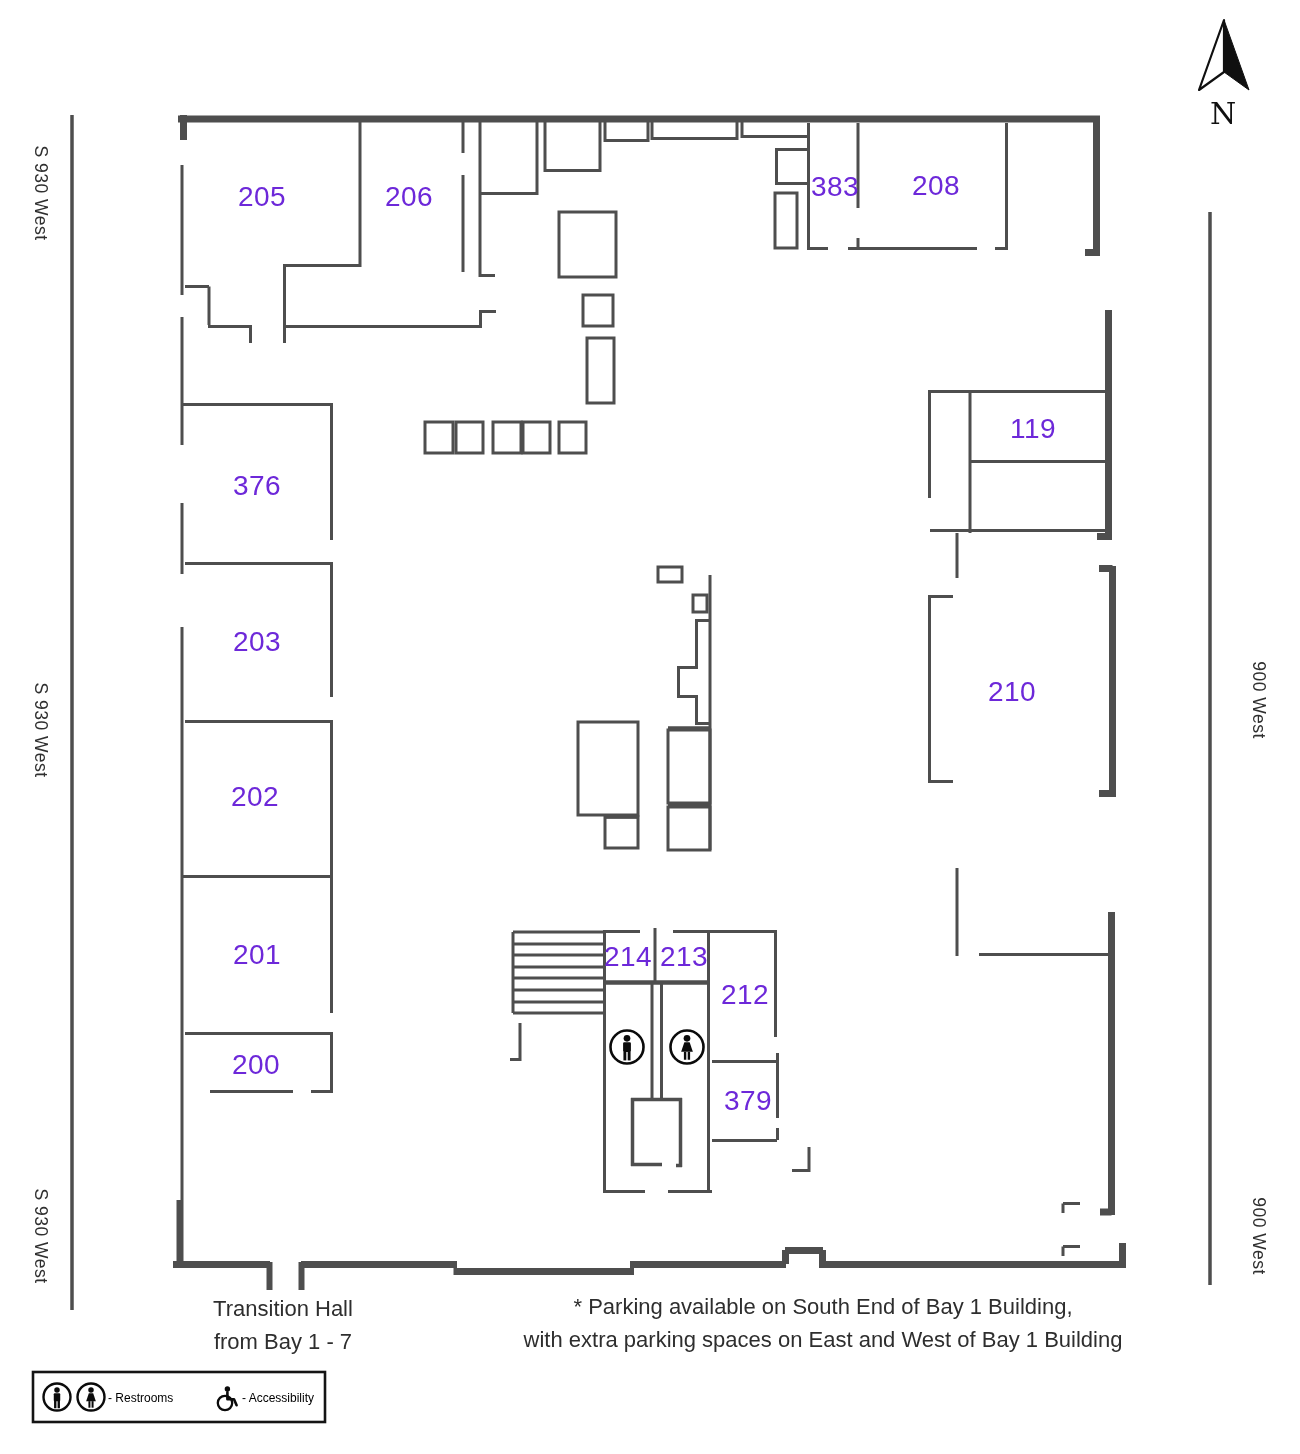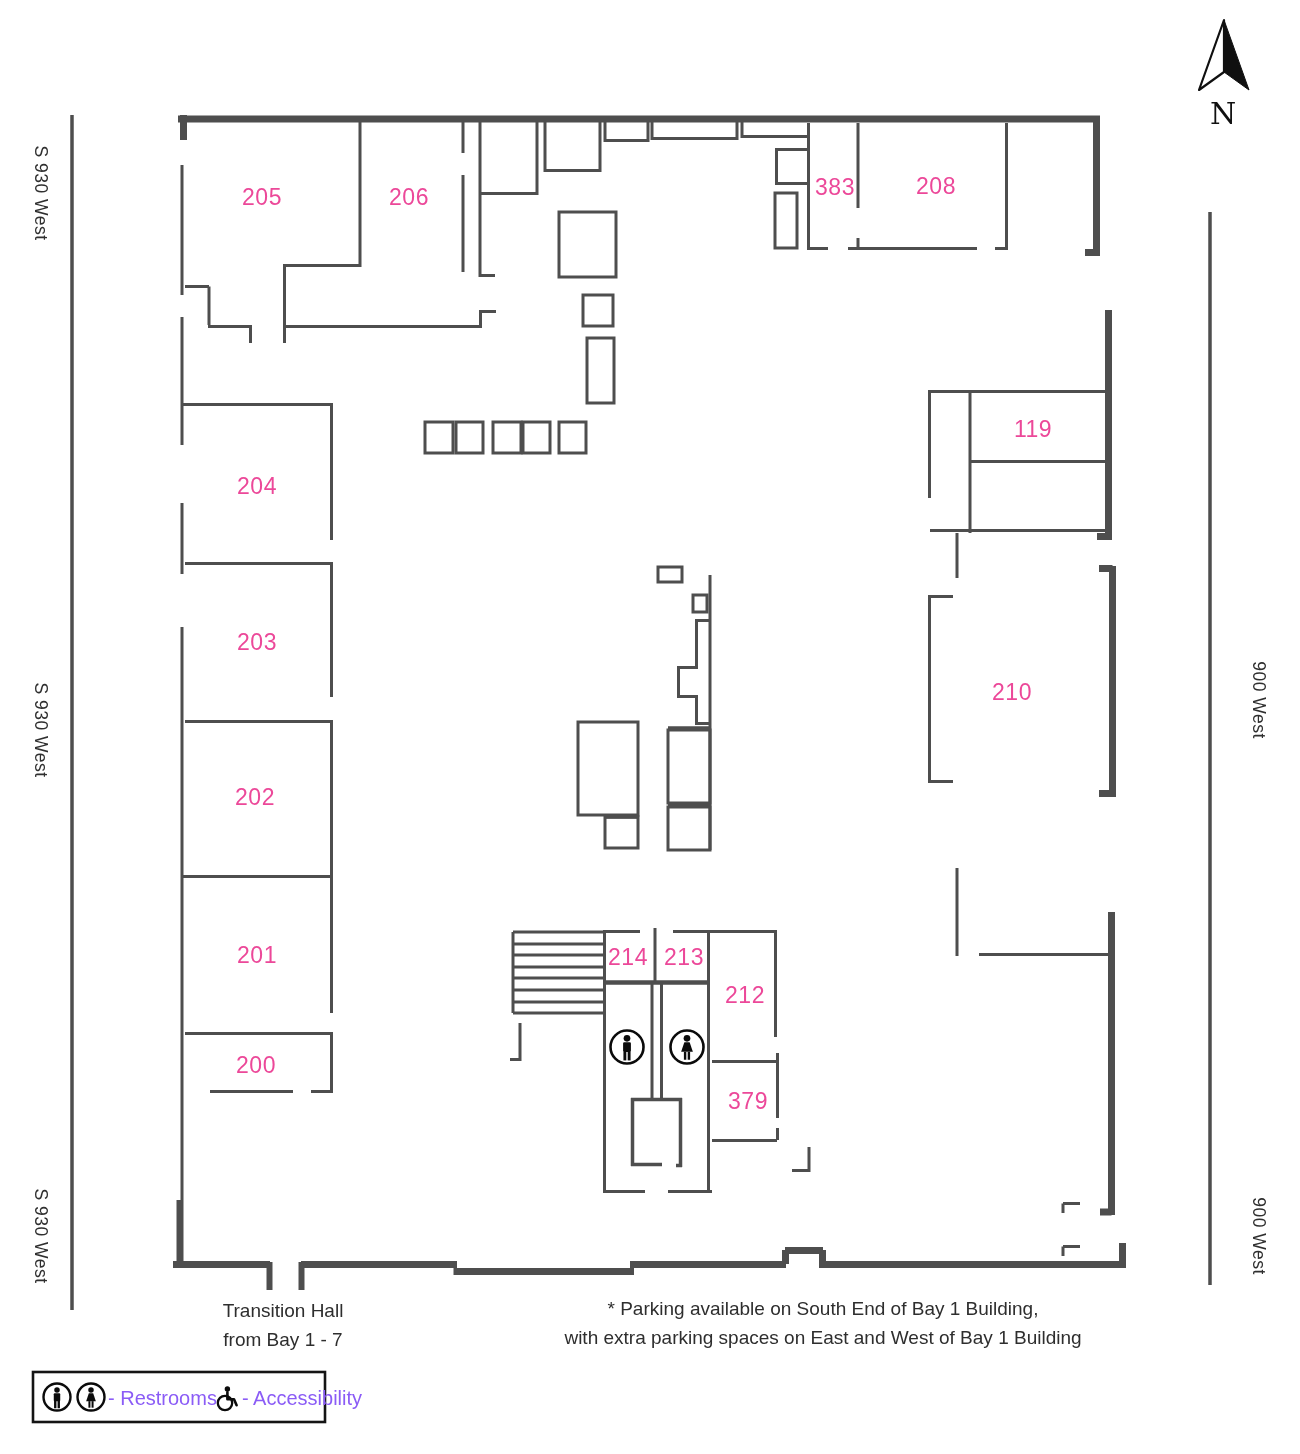--- a/index.html
+++ b/index.html
@@ -3,37 +3,37 @@
 <meta charset="utf-8">
 <style>
   html,body{margin:0;padding:0;background:#ffffff;}
   #stage{
     position:relative;width:1300px;height:1454px;background:#ffffff;overflow:hidden;
     font-family:"Liberation Sans", sans-serif;
   }
   svg{position:absolute;left:0;top:0;}
   .lbl{
     position:absolute;transform:translate(-50%,-50%);
-    font-size:23px;color:#ec4899;white-space:nowrap;letter-spacing:.5px;
+    font-size:28px;color:#6d28d9;white-space:nowrap;letter-spacing:.5px;
   }
   .vlabel{
     position:absolute;transform:translate(-50%,-50%) rotate(90deg);
     font-size:17.5px;color:#2f2f2f;white-space:nowrap;letter-spacing:.5px;
   }
   .note{
     position:absolute;transform:translate(-50%,-50%);
-    font-size:19px;color:#2e2e2e;text-align:center;line-height:1.5;white-space:nowrap;
+    font-size:22px;color:#2e2e2e;text-align:center;line-height:1.5;white-space:nowrap;
   }
   .compass-n{
     position:absolute;transform:translate(-50%,-50%);
     font-family:"DejaVu Serif", serif;font-size:30px;color:#101010;
   }
   .legend-text{
     position:absolute;transform:translate(0,-50%);
-    font-size:20px;color:#8b5cf6;white-space:nowrap;
+    font-size:12px;color:#000000;white-space:nowrap;
   }
 </style>
 </head>
 <body>
 
 <div id="stage">
 
   <svg width="1300" height="1454" viewBox="0 0 1300 1454">
     <defs>
       <g id="fig-man">
@@ -196,21 +196,21 @@
         <circle cx="1.4" cy="-11" r="2.7" fill="#0b0b0b"></circle>
         <path d="M1.4,-7.8 V-0.8 H8 L10.6,5.2" fill="none" stroke="#0b0b0b" stroke-width="2.6" stroke-linecap="round" stroke-linejoin="round"></path>
       </g>
     </g>
   </svg>
 
   <div class="lbl" style="left:256px;top:1065px">200</div>
   <div class="lbl" style="left:257px;top:955px">201</div>
   <div class="lbl" style="left:255px;top:797px">202</div>
   <div class="lbl" style="left:257px;top:642px">203</div>
-  <div class="lbl" style="left:257px;top:486px">204</div>
+  <div class="lbl" style="left:257px;top:486px">376</div>
   <div class="lbl" style="left:262px;top:197px">205</div>
   <div class="lbl" style="left:409px;top:197px">206</div>
   <div class="lbl" style="left:835px;top:187px">383</div>
   <div class="lbl" style="left:936px;top:186px">208</div>
   <div class="lbl" style="left:1033px;top:429px">119</div>
   <div class="lbl" style="left:1012px;top:692px">210</div>
   <div class="lbl" style="left:748px;top:1101px">379</div>
   <div class="lbl" style="left:745px;top:995px">212</div>
   <div class="lbl" style="left:684px;top:957px">213</div>
   <div class="lbl" style="left:628px;top:957px">214</div>

